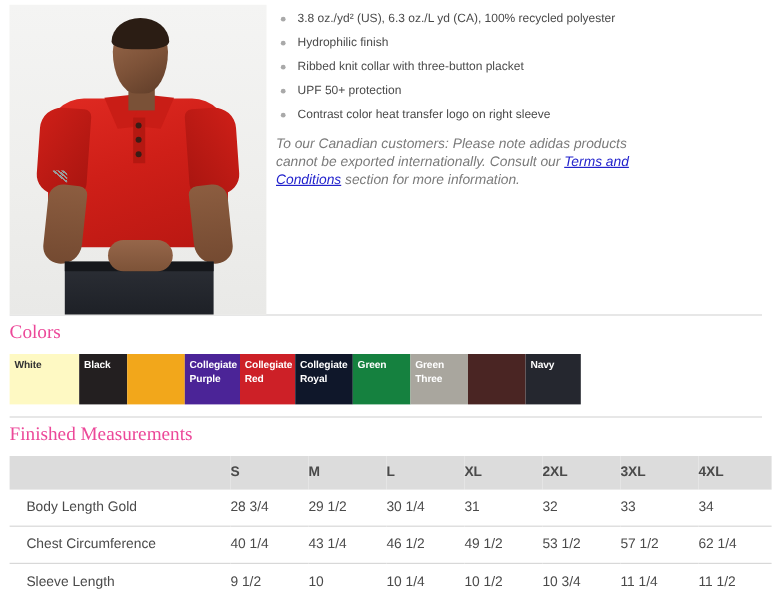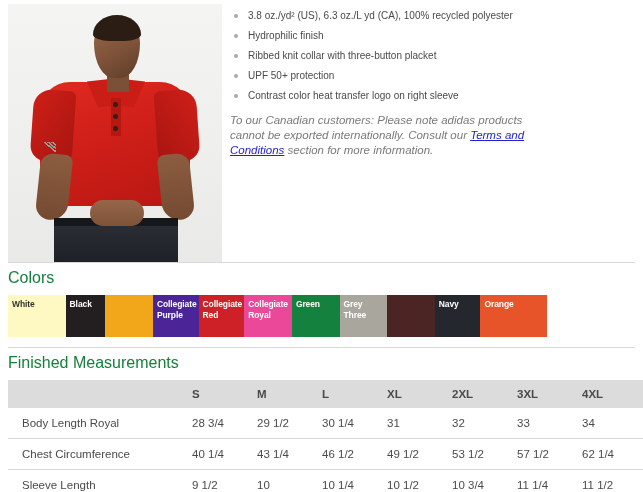--- a/index.html
+++ b/index.html
@@ -187,23 +187,23 @@
 
   
   .divider {
     height: 1px;
     background: #d8d8d8;
     margin: 0 8px;
   }
 
   
   .section-heading {
-    font-family: Liberation Sans, sans-serif;
+    font-family: Liberation Serif, serif;
     font-size: 16px;
-    color: #15803d;
+    color: #ec4899;
     font-weight: normal;
     margin: 6px 0 8px 8px;
   }
 
   
   .swatches {
     display: flex;
     margin: 0 0 0 8px;
     height: 42px;
     width: 539px;
@@ -305,37 +305,34 @@
   </div>
   <div class="swatch" style="background: rgb(242, 167, 27); width: 48px;">
     <span class="swatch-label" style="color: rgb(255, 255, 255); margin-top: 37px;">Collegiate Gold</span>
   </div>
   <div class="swatch" style="background: rgb(75, 36, 151); width: 46px;">
     <span class="swatch-label" style="color: rgb(255, 255, 255);">Collegiate Purple</span>
   </div>
   <div class="swatch" style="background: rgb(205, 32, 39); width: 46px;">
     <span class="swatch-label" style="color: rgb(255, 255, 255);">Collegiate Red</span>
   </div>
-  <div class="swatch" style="background: #ec4899; width: 48px;">
+  <div class="swatch" style="background: #0f172a; width: 48px;">
     <span class="swatch-label" style="color: rgb(255, 255, 255);">Collegiate Royal</span>
   </div>
   <div class="swatch" style="background: rgb(21, 129, 63); width: 48px;">
     <span class="swatch-label" style="color: rgb(255, 255, 255);">Green</span>
   </div>
   <div class="swatch" style="background: rgb(169, 166, 158); width: 48px;">
-    <span class="swatch-label" style="color: rgb(255, 255, 255);">Grey Three</span>
+    <span class="swatch-label" style="color: rgb(255, 255, 255);">Green Three</span>
   </div>
   <div class="swatch" style="background: rgb(74, 37, 35); width: 48px;">
     <span class="swatch-label" style="color: rgb(255, 255, 255); margin-top: 48px;">Maroon</span>
   </div>
   <div class="swatch" style="background: rgb(37, 39, 47); width: 46px;">
     <span class="swatch-label" style="color: rgb(255, 255, 255);">Navy</span>
-  </div>
-  <div class="swatch" style="background: rgb(232, 84, 42); width: 67px;">
-    <span class="swatch-label" style="color: rgb(255, 255, 255);">Orange</span>
   </div>
 </div>
 
 <div class="divider" style="margin-top:10px;"></div>
 
 <h2 class="section-heading">Finished Measurements</h2>
 
 <table class="meas-table">
   <thead>
     <tr>
@@ -344,21 +341,21 @@
       <th class="size-col">M</th>
       <th class="size-col">L</th>
       <th class="size-col">XL</th>
       <th class="size-col">2XL</th>
       <th class="size-col">3XL</th>
       <th class="size-col">4XL</th>
     </tr>
   </thead>
   <tbody>
     <tr>
-      <td class="col-label">Body Length Royal</td>
+      <td class="col-label">Body Length Gold</td>
       <td>28 3/4</td>
       <td>29 1/2</td>
       <td>30 1/4</td>
       <td>31</td>
       <td>32</td>
       <td>33</td>
       <td>34</td>
     </tr>
     <tr>
       <td class="col-label">Chest Circumference</td>

